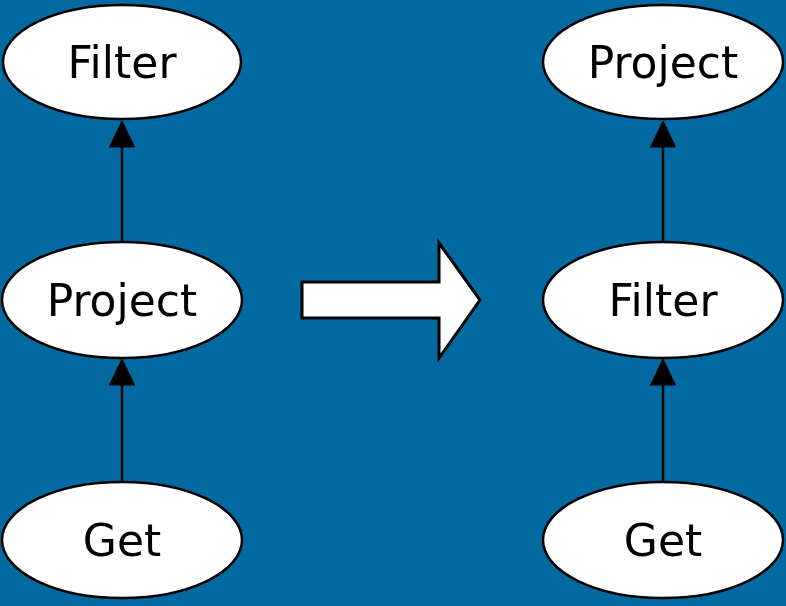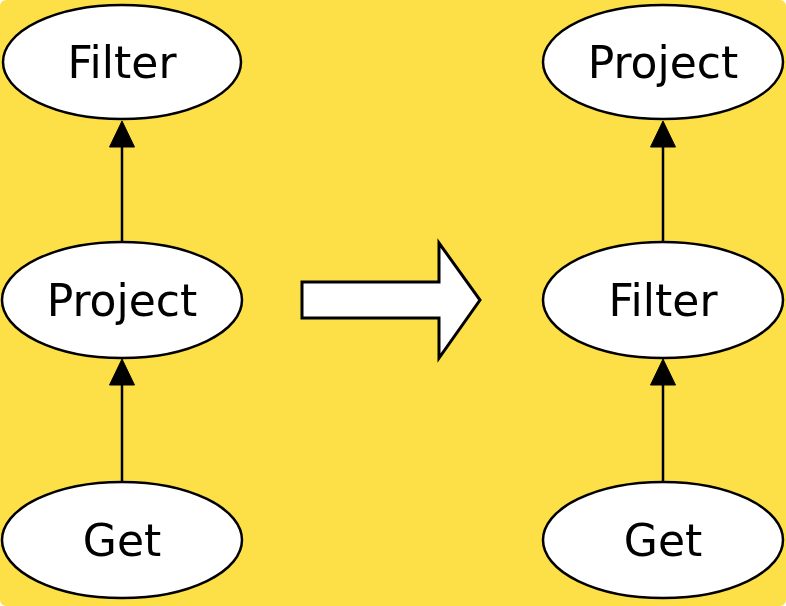--- a/index.html
+++ b/index.html
@@ -4,23 +4,22 @@
 <style>
   html, body {
     margin: 0;
     padding: 0;
     background: #ffffff;
   }
   .canvas {
     position: relative;
     width: 786px;
     height: 606px;
-    background: #fde047;
+    background: #0369a1;
     overflow: hidden;
-    border-radius: 6px;
   }
   svg { display: block; }
   .node-ellipse {
     fill: #ffffff;
     stroke: #000000;
     stroke-width: 2.5;
   }
   .node-label {
     font-family: "DejaVu Sans", "Liberation Sans", sans-serif;
     font-size: 44px;

